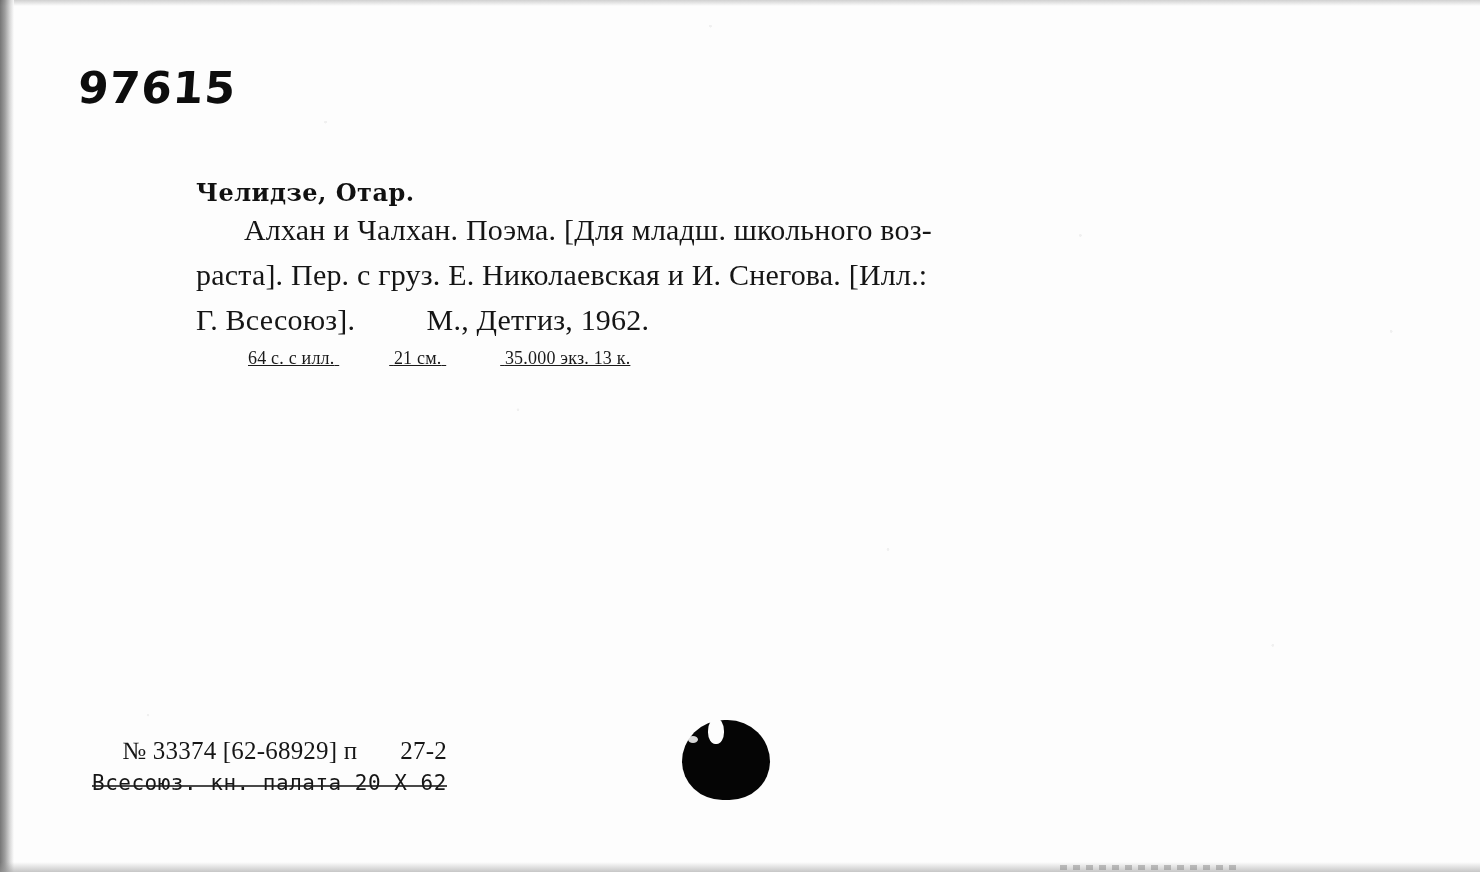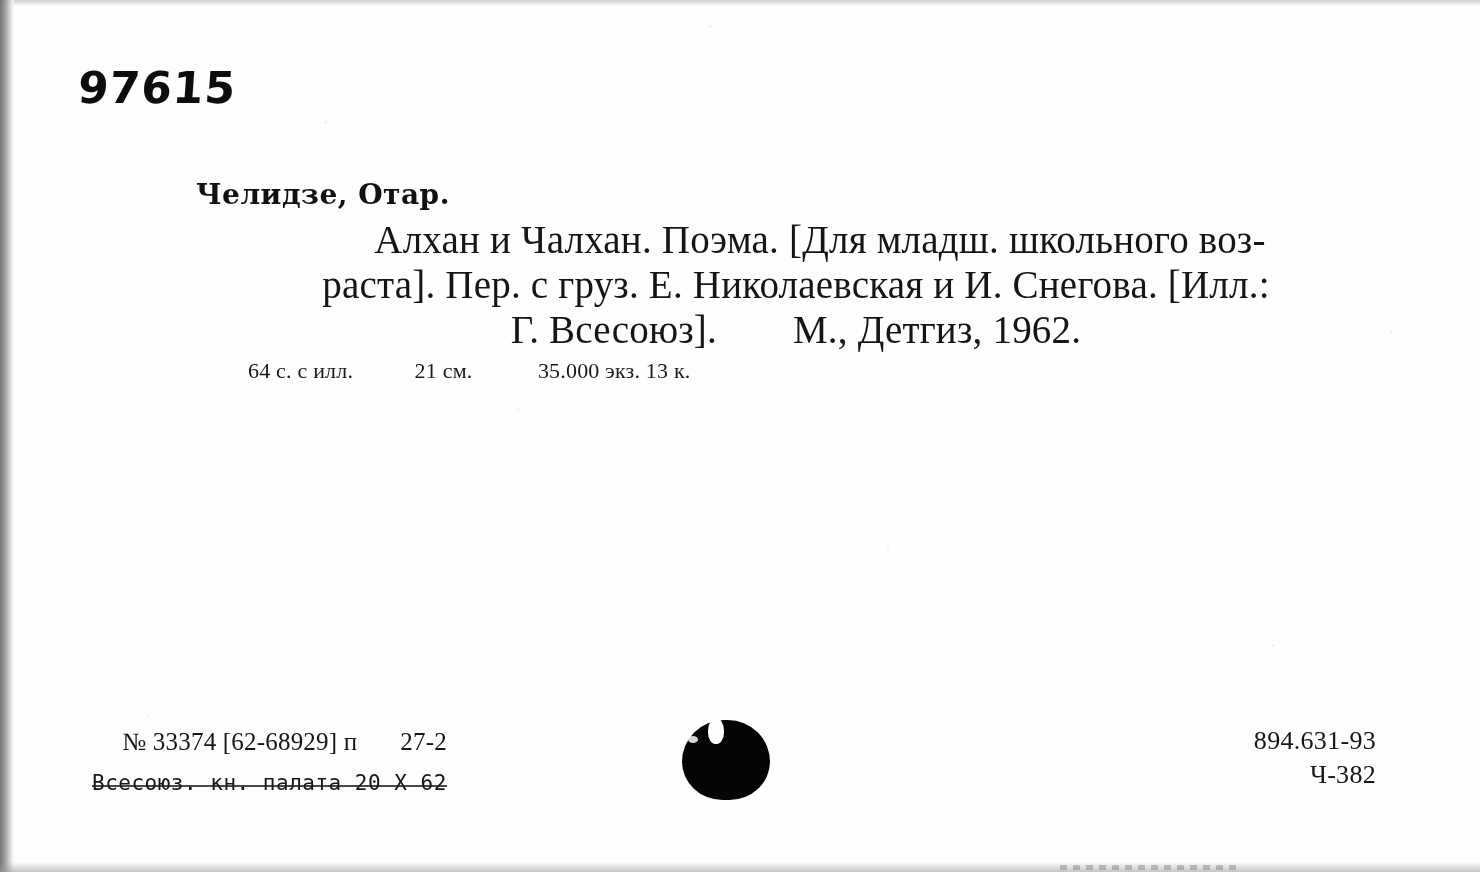--- a/index.html
+++ b/index.html
@@ -71,43 +71,42 @@
   
   .record {
     position: absolute;
     left: 196px;
     top: 178px;
     width: 1200px;
   }
   .author {
     font-family: "DejaVu Serif", serif;
     font-weight: 700;
-    font-size: 28px;
+    font-size: 24px;
     letter-spacing: 0.5px;
     color: #111;
-    margin-bottom: 6px;
   }
   .body-lines {
     font-family: "Liberation Serif", serif;
-    font-size: 39px;
+    font-size: 30px;
     line-height: 45px;
     color: #151515;
     letter-spacing: 0.2px;
-    text-align: center;
   }
   .line-1 { text-indent: 48px; }
   .line-3 { }
   .line-3 .gap { display: inline-block; width: 56px; }
   .phys {
     font-family: "Liberation Serif", serif;
-    font-size: 22px;
+    font-size: 18px;
     letter-spacing: 0.2px;
     color: #1a1a1a;
     margin-top: 6px;
     padding-left: 52px;
+    text-decoration: underline;
   }
   .phys .sp1 { display: inline-block; width: 50px; }
   .phys .sp2 { display: inline-block; width: 54px; }
 
   
   .footer-left {
     position: absolute;
     left: 92px;
     bottom: 72px;
     font-family: "Liberation Serif", serif;
@@ -118,21 +117,20 @@
     text-align: right;
   }
   .footer-left .reg .sp { display: inline-block; width: 30px; }
   .footer-left .stamp {
     font-family: "DejaVu Sans Mono", monospace;
     font-size: 21px;
     letter-spacing: 0.5px;
   }
   .footer-left .strike {
     position: relative;
-    margin-top: 9px;
   }
   .footer-left .strike::after {
     content: "";
     position: absolute;
     left: 0; right: 0;
     top: 54%;
     height: 2px;
     background: #1b1b1b;
     opacity: 0.8;
   }
@@ -229,19 +227,15 @@
     <div class="reg">
       <span>№ 33374 [62-68929] п</span>
       <span class="sp"></span>
       <span>27-2</span>
     </div>
     <div class="stamp strike">Всесоюз. кн. палата 20 X 62</div>
   </div>
 
   <div class="blot"></div>
 
-  <div class="footer-right">
-    <div>894.631-93</div>
-    <div>Ч-382</div>
-  </div>
 
   <div class="bottom-artifact"></div>
 </div>
 
 </body></html>

